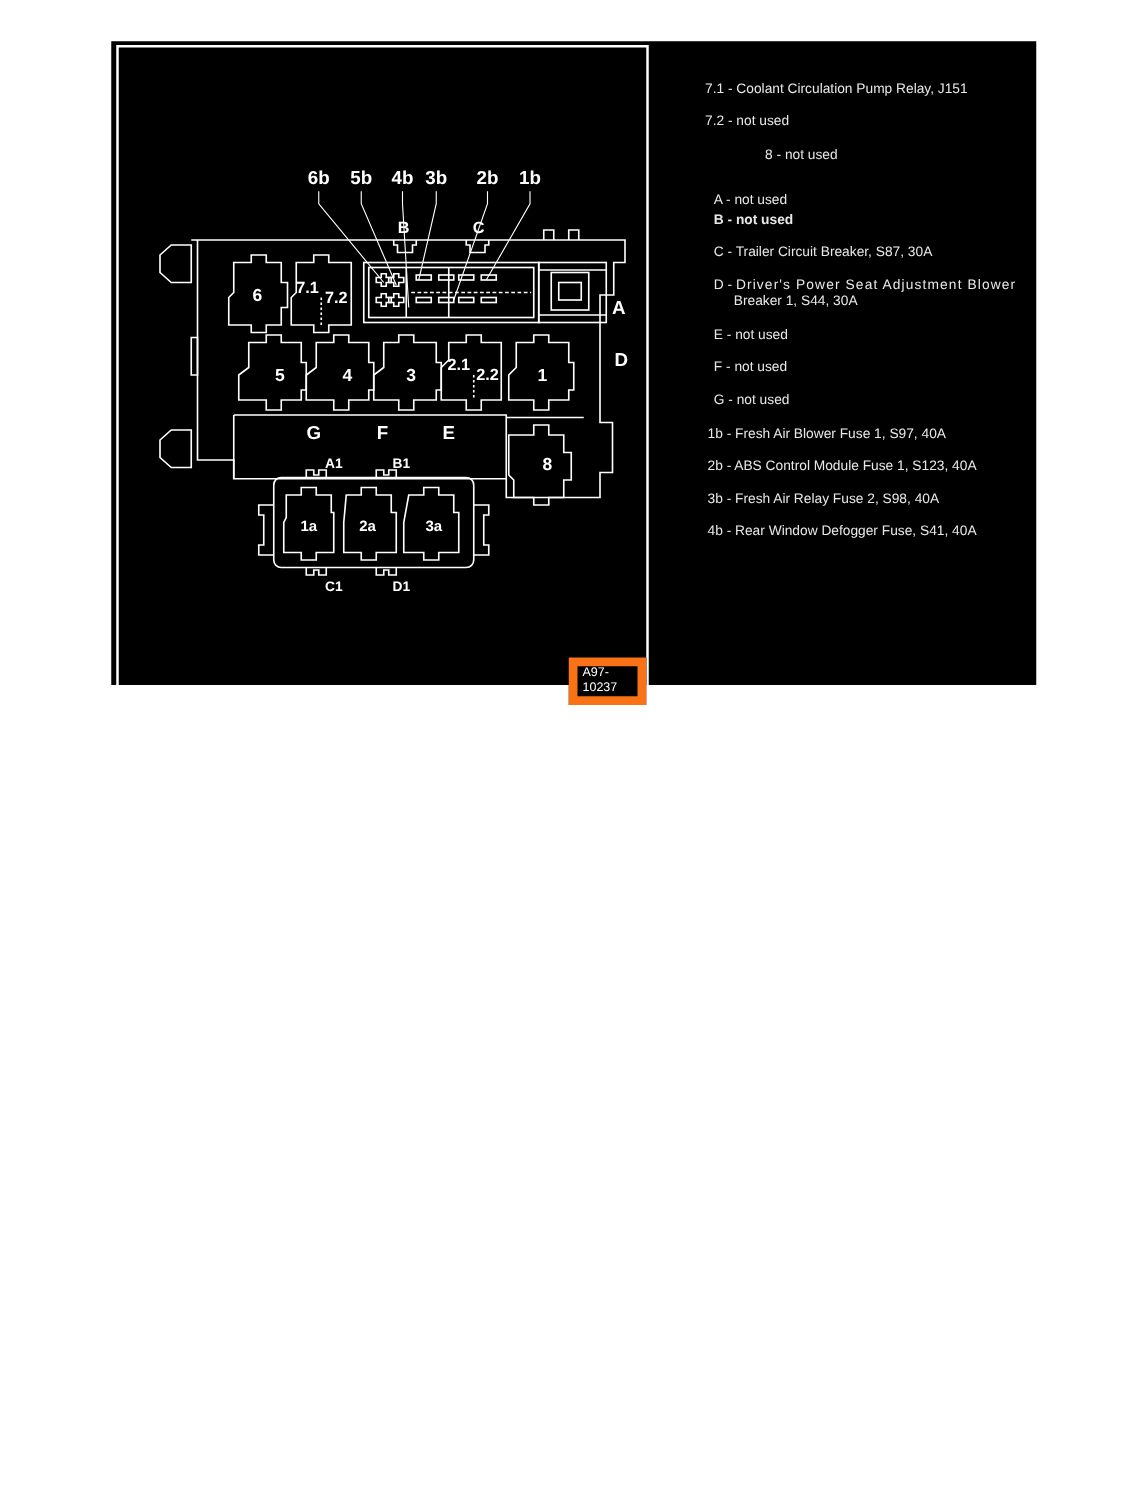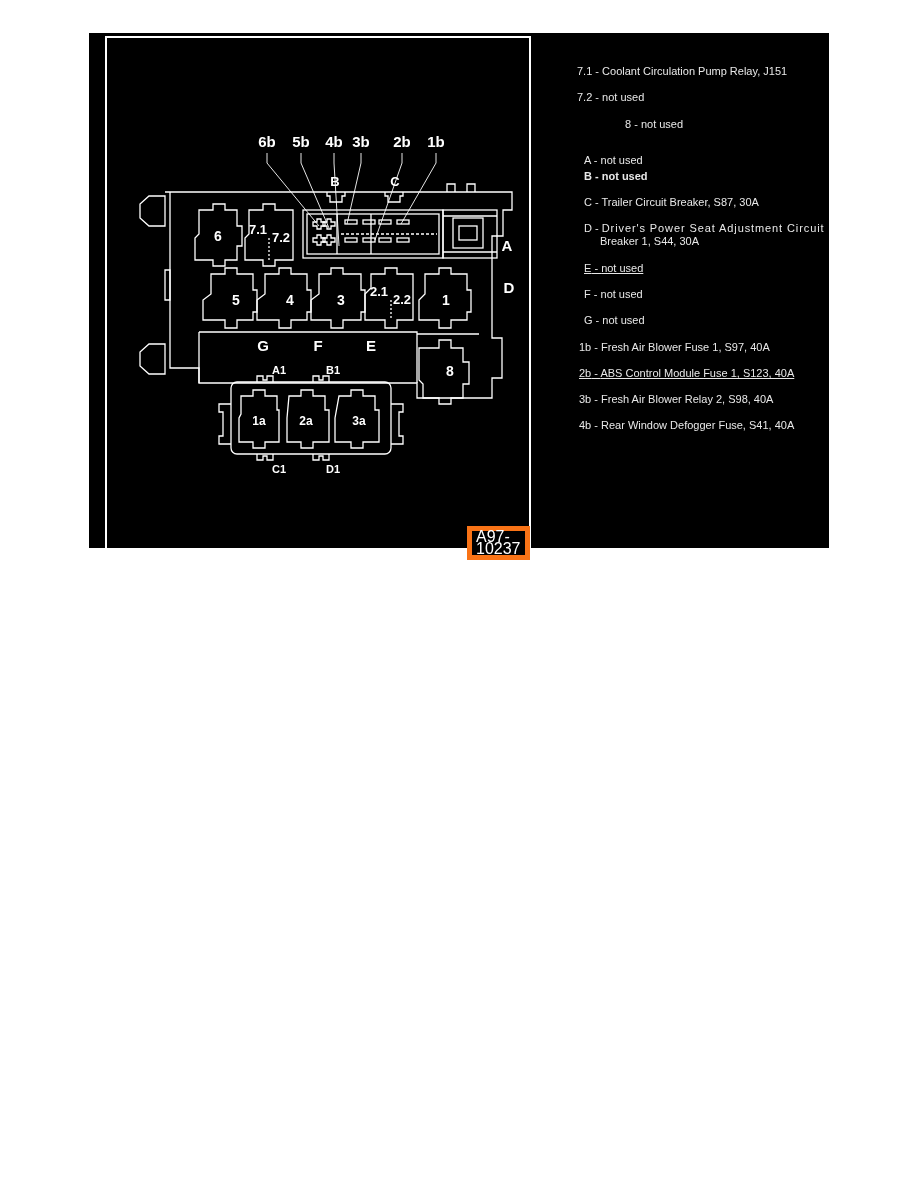--- a/index.html
+++ b/index.html
@@ -1,22 +1,22 @@
 <!DOCTYPE html>
 <html><head>
   <meta charset="utf-8">
   <style>
     html, body { margin: 0; padding: 0; background: #ffffff; }
     body { width: 918px; height: 1188px; position: relative; overflow: hidden; font-family: "Liberation Sans", sans-serif; }
     .frame { position: absolute; left: 89px; top: 33px; width: 740px; height: 515px; background: #000; }
-    .diagram-panel { position: absolute; left: 16px; top: 3px; width: 426px; height: 576px; border: 2px solid #fff; box-sizing: border-box; }
+    .diagram-panel { position: absolute; left: 4px; top: 3px; width: 426px; height: 576px; border: 2px solid #fff; box-sizing: border-box; }
     .diagram-panel svg { position: absolute; left: 0; top: 0; }
-    .legend { position: absolute; left: 13px; top: 0; width: 740px; height: 609px; }
+    .legend { position: absolute; left: 0; top: 0; width: 740px; height: 609px; }
     .legend-item { position: absolute; color: #e8e8e8; font-size: 11px; line-height: 13px; white-space: nowrap; }
-    .ref-tag { position: absolute; border: 5px solid #f97316; color: #fff; font-size: 16px; padding: 0 4px; line-height: 12px; background: #000; }
+    .ref-tag { position: absolute; border: 7px solid #f97316; color: #fff; font-size: 10px; padding: 0 4px; line-height: 12px; background: #000; }
     text.lbl { fill: #fff; font-family: "Liberation Sans", sans-serif; font-weight: bold; }
   </style>
 </head>
 <body>
 
 <div class="frame">
 
   <div class="diagram-panel">
     <svg width="422" height="504" viewBox="0 0 422 504">
       <g fill="none" stroke="#fff" stroke-width="1.3">
@@ -142,23 +142,23 @@
     <div class="ref-tag" style="left:360px; top:488px;">A97-10237</div>
   </div>
 
   <div class="legend">
     <div class="legend-item" style="left:475px; top:32px;"><span>7.1</span> - <span>Coolant Circulation Pump Relay, J151</span></div>
     <div class="legend-item" style="left:475px; top:58px;"><span>7.2</span> - <span>not used</span></div>
     <div class="legend-item" style="left:483px; top:85px;margin-left:40px;"><span>8</span> - <span>not used</span></div>
     <div class="legend-item" style="left:482px; top:111px;margin-top:10px;"><span>A</span> - <span>not used</span></div>
     <div class="legend-item" style="left:482px; top:137px;font-weight:bold;"><span>B</span> - <span>not used</span></div>
     <div class="legend-item" style="left:482px; top:163px;"><span>C</span> - <span>Trailer Circuit Breaker, S87, 30A</span></div>
-    <div class="legend-item" style="left:482px; top:189px;"><span>D</span> - <span style="letter-spacing:0.9px;">Driver's Power Seat Adjustment Circuit</span><br><span style="padding-left:16px;">Breaker 1, S44, 30A</span></div>
-    <div class="legend-item" style="left:482px; top:229px;text-decoration:underline;"><span>E</span> - <span>not used</span></div>
+    <div class="legend-item" style="left:482px; top:189px;"><span>D</span> - <span style="letter-spacing:0.9px;">Driver's Power Seat Adjustment Blower</span><br><span style="padding-left:16px;">Breaker 1, S44, 30A</span></div>
+    <div class="legend-item" style="left:482px; top:229px;"><span>E</span> - <span>not used</span></div>
     <div class="legend-item" style="left:482px; top:255px;"><span>F</span> - <span>not used</span></div>
     <div class="legend-item" style="left:482px; top:281px;"><span>G</span> - <span>not used</span></div>
     <div class="legend-item" style="left:477px; top:308px;"><span>1b</span> - <span>Fresh Air Blower Fuse 1, S97, 40A</span></div>
-    <div class="legend-item" style="left:477px; top:334px;text-decoration:underline;"><span>2b</span> - <span>ABS Control Module Fuse 1, S123, 40A</span></div>
-    <div class="legend-item" style="left:477px; top:360px;"><span>3b</span> - <span>Fresh Air Blower Relay 2, S98, 40A</span></div>
+    <div class="legend-item" style="left:477px; top:334px;"><span>2b</span> - <span>ABS Control Module Fuse 1, S123, 40A</span></div>
+    <div class="legend-item" style="left:477px; top:360px;"><span>3b</span> - <span>Fresh Air Relay Fuse 2, S98, 40A</span></div>
     <div class="legend-item" style="left:477px; top:386px;"><span>4b</span> - <span>Rear Window Defogger Fuse, S41, 40A</span></div>
   </div>
 
 </div>
 
 </body></html>

